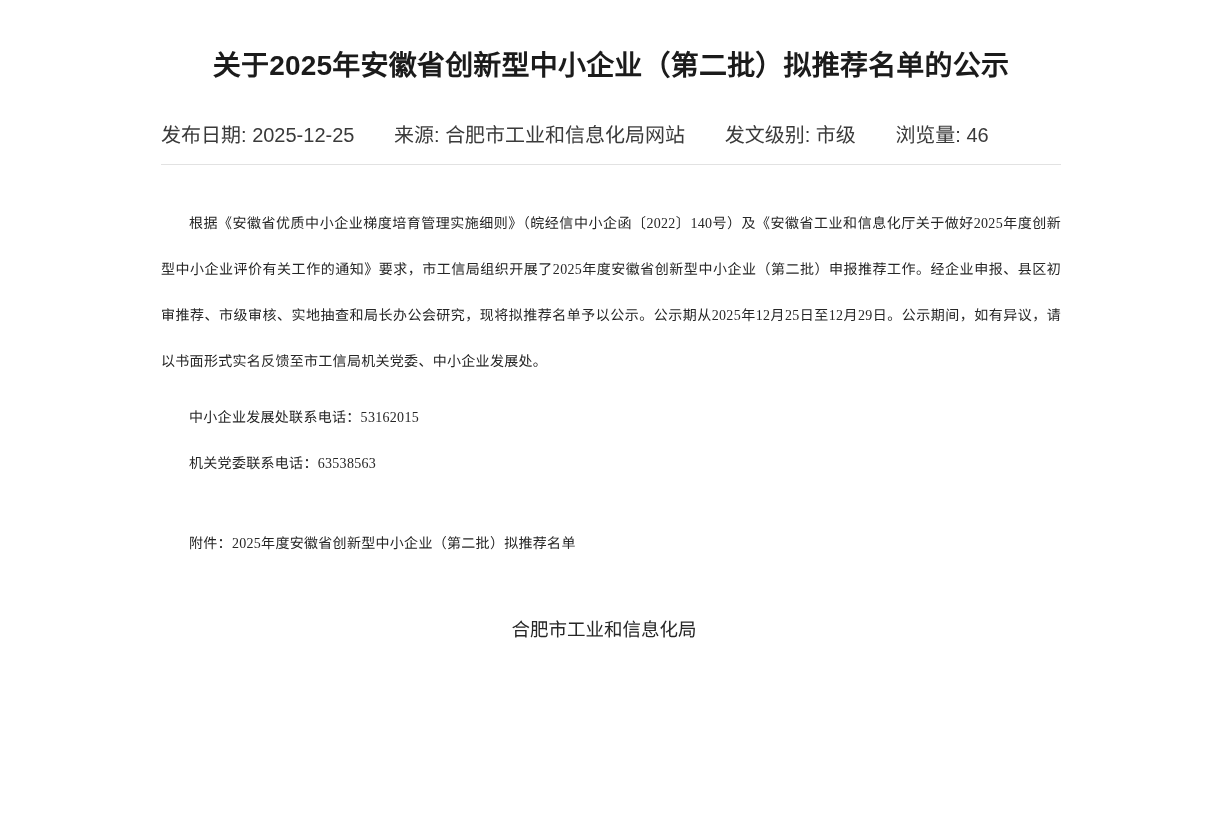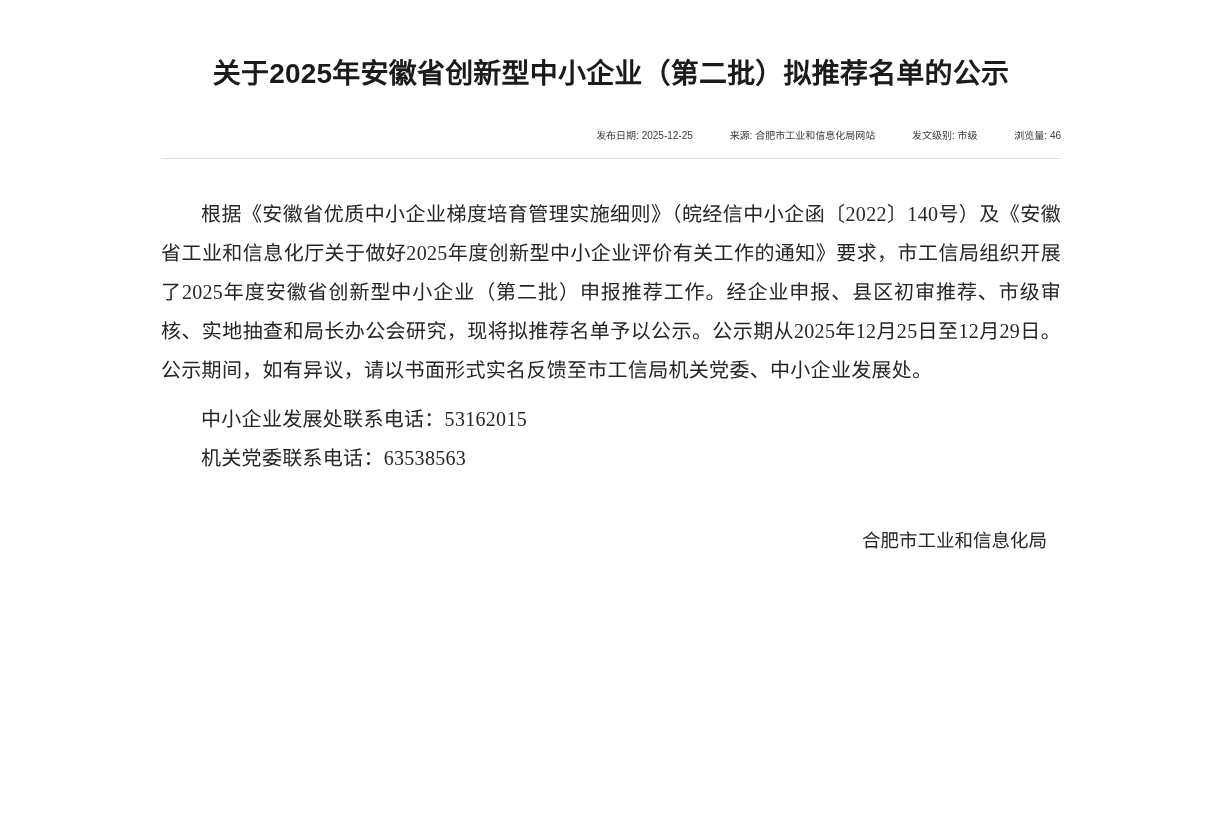--- a/index.html
+++ b/index.html
@@ -11,65 +11,65 @@
     width: 1222px;
     height: 817px;
     font-family: "Liberation Serif", "DejaVu Serif", serif;
     color: #232323;
     overflow: hidden;
   }
   .page {
     width: 1222px;
     height: 817px;
     box-sizing: border-box;
-    padding: 12px;
+    padding: 4px;
     position: relative;
   }
   .article {
     margin: 0 auto;
     width: 900px;
     padding-top: 40px;
   }
   .title {
     font-family: "Liberation Sans", "DejaVu Sans", sans-serif;
     font-weight: bold;
     font-size: 28px;
     line-height: 43px;
     text-align: center;
     color: #1b1b1b;
     letter-spacing: 0.2px;
     margin: 0 0 4px 0;
     padding: 0 10px;
   }
   .meta {
     font-family: "Liberation Sans", "DejaVu Sans", sans-serif;
-    font-size: 10px;
+    font-size: 20px;
     color: #3a3a3a;
-    text-align: right;
+    text-align: left;
     padding: 28px 0 16px 0;
     border-bottom: 1px solid #e2e2e2;
     white-space: nowrap;
   }
   .meta .meta-item {
     display: inline-block;
     margin-right: 34px;
   }
   .meta .meta-item:last-child {
     margin-right: 0;
   }
   .meta .meta-label {
     color: #3a3a3a;
   }
   .meta .meta-value {
     color: #3a3a3a;
   }
   .body-text {
     padding-top: 36px;
-    font-size: 20px;
-    line-height: 39px;
+    font-size: 14px;
+    line-height: 46px;
     color: #262626;
     text-align: justify;
     letter-spacing: 0.3px;
   }
   .body-text p {
     margin: 0;
   }
   .p-indent {
     text-indent: 2em;
   }
@@ -80,21 +80,21 @@
   .gap-small {
     height: 10px;
   }
   .attachment {
     text-indent: 2em;
     margin: 0;
     padding-top: 34px;
   }
   .sign-block {
     padding-top: 42px;
-    text-align: right;
+    text-align: center;
     padding-right: 14px;
     font-size: 18.5px;
     line-height: 42px;
     color: #262626;
   }
   .sign-block div {
     display: block;
   }
   .sign-date {
     padding-right: 2px;
@@ -125,20 +125,21 @@
         <span class="meta-label">浏览量:</span>
         <span class="meta-value">46</span>
       </span>
     </div>
 
     <div class="body-text">
       <p class="p-indent">根据《安徽省优质中小企业梯度培育管理实施细则》（皖经信中小企函〔2022〕140号）及《安徽省工业和信息化厅关于做好2025年度创新型中小企业评价有关工作的通知》要求，市工信局组织开展了2025年度安徽省创新型中小企业（第二批）申报推荐工作。经企业申报、县区初审推荐、市级审核、实地抽查和局长办公会研究，现将拟推荐名单予以公示。公示期从2025年12月25日至12月29日。公示期间，如有异议，请以书面形式实名反馈至市工信局机关党委、中小企业发展处。</p>
       <div class="gap-small"></div>
       <p class="contact-line">中小企业发展处联系电话：53162015</p>
       <p class="contact-line">机关党委联系电话：63538563</p>
+      <p class="attachment">附件：2025年度安徽省创新型中小企业（第二批）拟推荐名单</p>
     </div>
 
     <div class="sign-block">
       <div>合肥市工业和信息化局</div>
     </div>
 
   </div>
 </div>
 
 </body></html>

